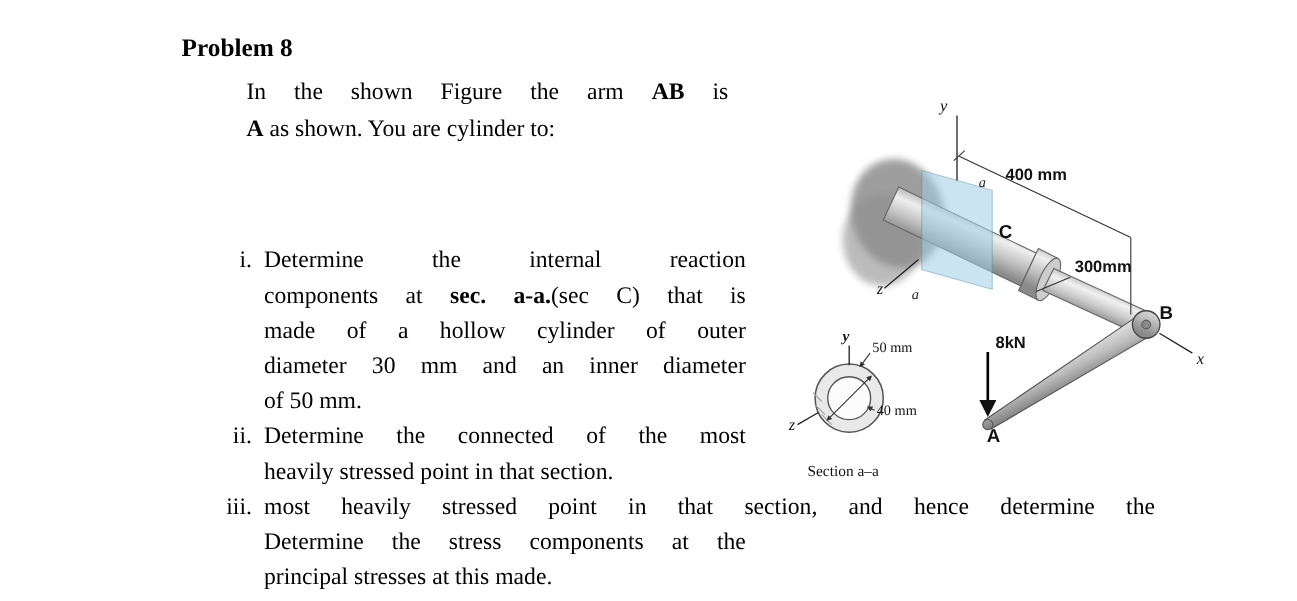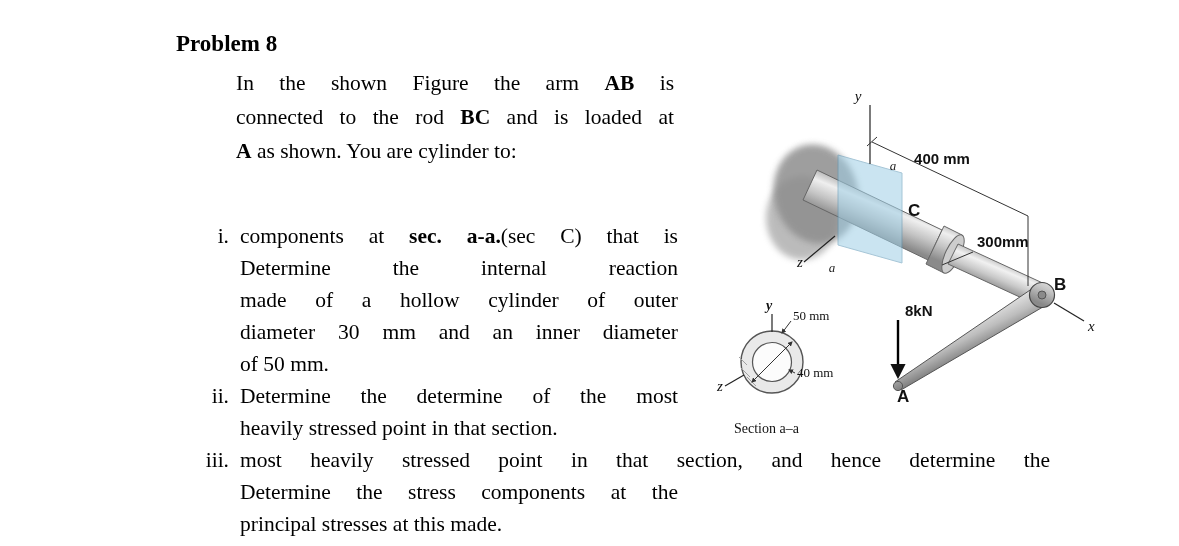--- a/index.html
+++ b/index.html
@@ -1,21 +1,21 @@
 <!DOCTYPE html>
 <html><head>
 <meta charset="utf-8">
 <style>
   html,body{margin:0;padding:0;}
   body{
     width:1179px;height:546px;background:#ffffff;position:relative;overflow:hidden;
     font-family:"Liberation Serif", serif;color:#000;
   }
-  .title{position:absolute;left:176px;top:31px;font-size:23px;font-weight:700;margin:0;}
-  .intro{position:absolute;left:236px;top:66px;width:438px;font-size:21.5px;}
+  .title{position:absolute;left:165px;top:31px;font-size:23px;font-weight:700;margin:0;}
+  .intro{position:absolute;left:224px;top:66px;width:438px;font-size:21.5px;}
   .intro .ln{height:34px;line-height:34px;}
   .items{position:absolute;left:193px;top:220px;font-size:21.5px;}
   .item{display:flex;align-items:flex-start;}
   .marker{width:36px;text-align:right;line-height:32px;flex:none;}
   .lines{margin-left:11px;}
   .ln{height:32px;line-height:32px;}
   .j438{width:438px;text-align:justify;text-align-last:justify;}
   .j810{width:810px;text-align:justify;text-align-last:justify;}
   .figure{position:absolute;left:690px;top:80px;}
   svg text{user-select:none;}
@@ -29,39 +29,38 @@
 </style>
 </head>
 <body>
 
 <main>
 
   <h1 class="title">Problem 8</h1>
 
   <section class="intro">
     <div class="ln j438"><span>In the shown Figure the arm </span><b>AB</b><span> is</span></div>
-    <div class="ln j438"><span>connected to the rod </span><b>BC</b><span> and is loaded at</span></div>
     <div class="ln"><b>A</b><span> as shown. You are cylinder to:</span></div>
   </section>
 
   <section class="items">
     <div class="item">
       <div class="marker">i.</div>
       <div class="lines">
+        <div class="ln j438"><span>Determine the internal reaction</span></div>
         <div class="ln j438"><span>components at </span><b>sec. a-a.</b><span>(sec C) that is</span></div>
-        <div class="ln j438"><span>Determine the internal reaction</span></div>
         <div class="ln j438"><span>made of a hollow cylinder of outer</span></div>
         <div class="ln j438"><span>diameter 30 mm and an inner diameter</span></div>
         <div class="ln"><span>of 50 mm.</span></div>
       </div>
     </div>
     <div class="item">
       <div class="marker">ii.</div>
       <div class="lines">
-        <div class="ln j438"><span>Determine the determine of the most</span></div>
+        <div class="ln j438"><span>Determine the connected of the most</span></div>
         <div class="ln"><span>heavily stressed point in that section.</span></div>
       </div>
     </div>
     <div class="item">
       <div class="marker">iii.</div>
       <div class="lines">
         <div class="ln j810"><span>most heavily stressed point in that section, and hence determine the</span></div>
         <div class="ln j438"><span>Determine the stress components at the</span></div>
         <div class="ln"><span>principal stresses at this made.</span></div>
       </div>

